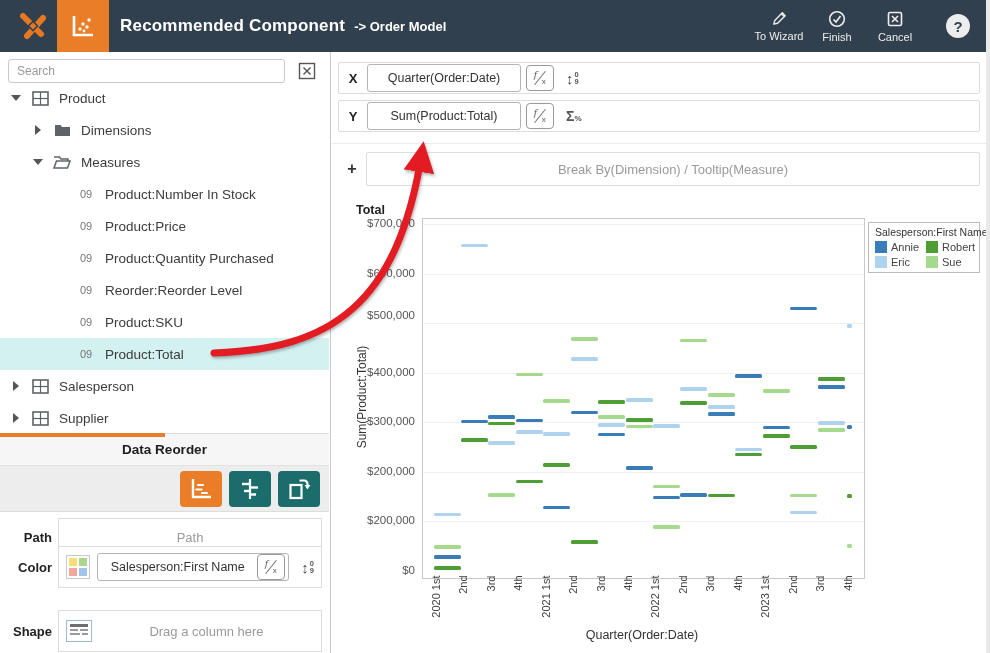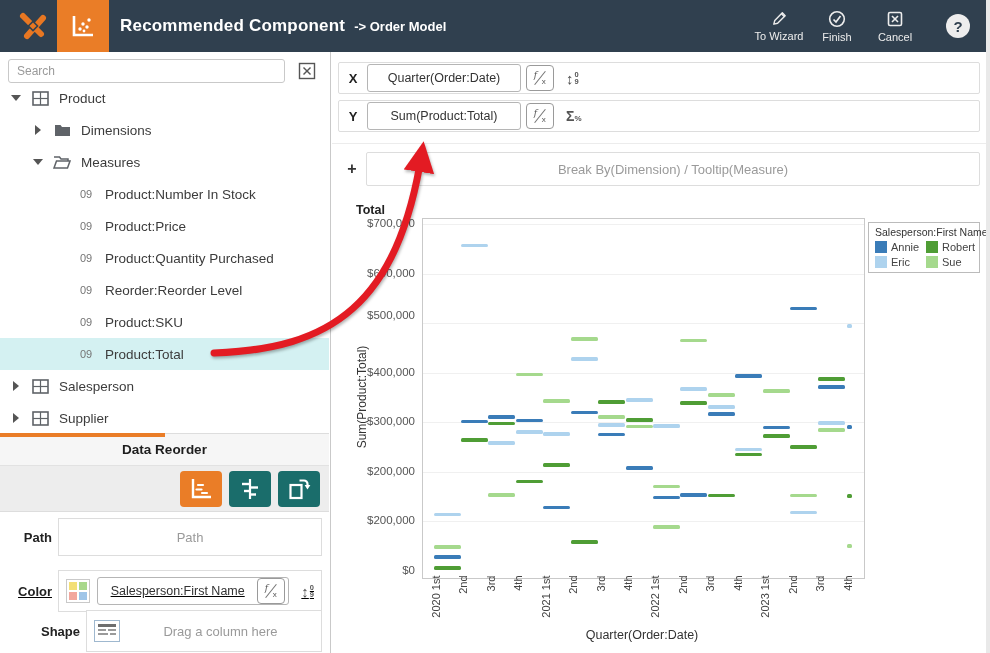--- a/index.html
+++ b/index.html
@@ -305,21 +305,21 @@
       </div>
     </div>
 
     <div class="field-row" style="top:464px;height:42px;">
       <div class="field-label">Path</div>
       <div class="field-box" style="height:38px;">
         <input class="ghost-input" placeholder="Path" style="">
       </div>
     </div>
 
-    <div class="field-row" style="top:516px;height:46px;text-decoration:underline;">
+    <div class="field-row" style="top:492px;height:46px;">
       <div class="field-label">Color</div>
       <div class="field-box" style="height:42px;">
         <div class="cswatch">
           <div style="background:#f3df76;"></div>
             <div style="background:#a9d88c;"></div>
           <div style="background:#f2a79e;"></div>
             <div style="background:#9fc5e8;"></div>
         </div>
         <div class="chip" style="flex:1;">
           <span class="chip-text" style="flex:1;text-align:center;">Salesperson:First Name</span>
@@ -334,21 +334,21 @@
         <span class="sort-ic">
           <span class="sort-arrow">↕</span>
           <span class="sort-nums">
               <span>0</span>
               <span>9</span>
             </span>
         </span>
       </div>
     </div>
 
-    <div class="field-row" style="top:556px;height:46px;margin-left:28px;">
+    <div class="field-row" style="top:556px;height:46px;">
       <div class="field-label">Shape</div>
       <div class="field-box" style="height:42px;">
         <div class="shape-ic">
           <div class="b1"></div>
           <div class="brow">
               <div class="b2"></div>
               <div class="b2"></div>
             </div>
           <div class="brow">
               <div class="b2"></div>

